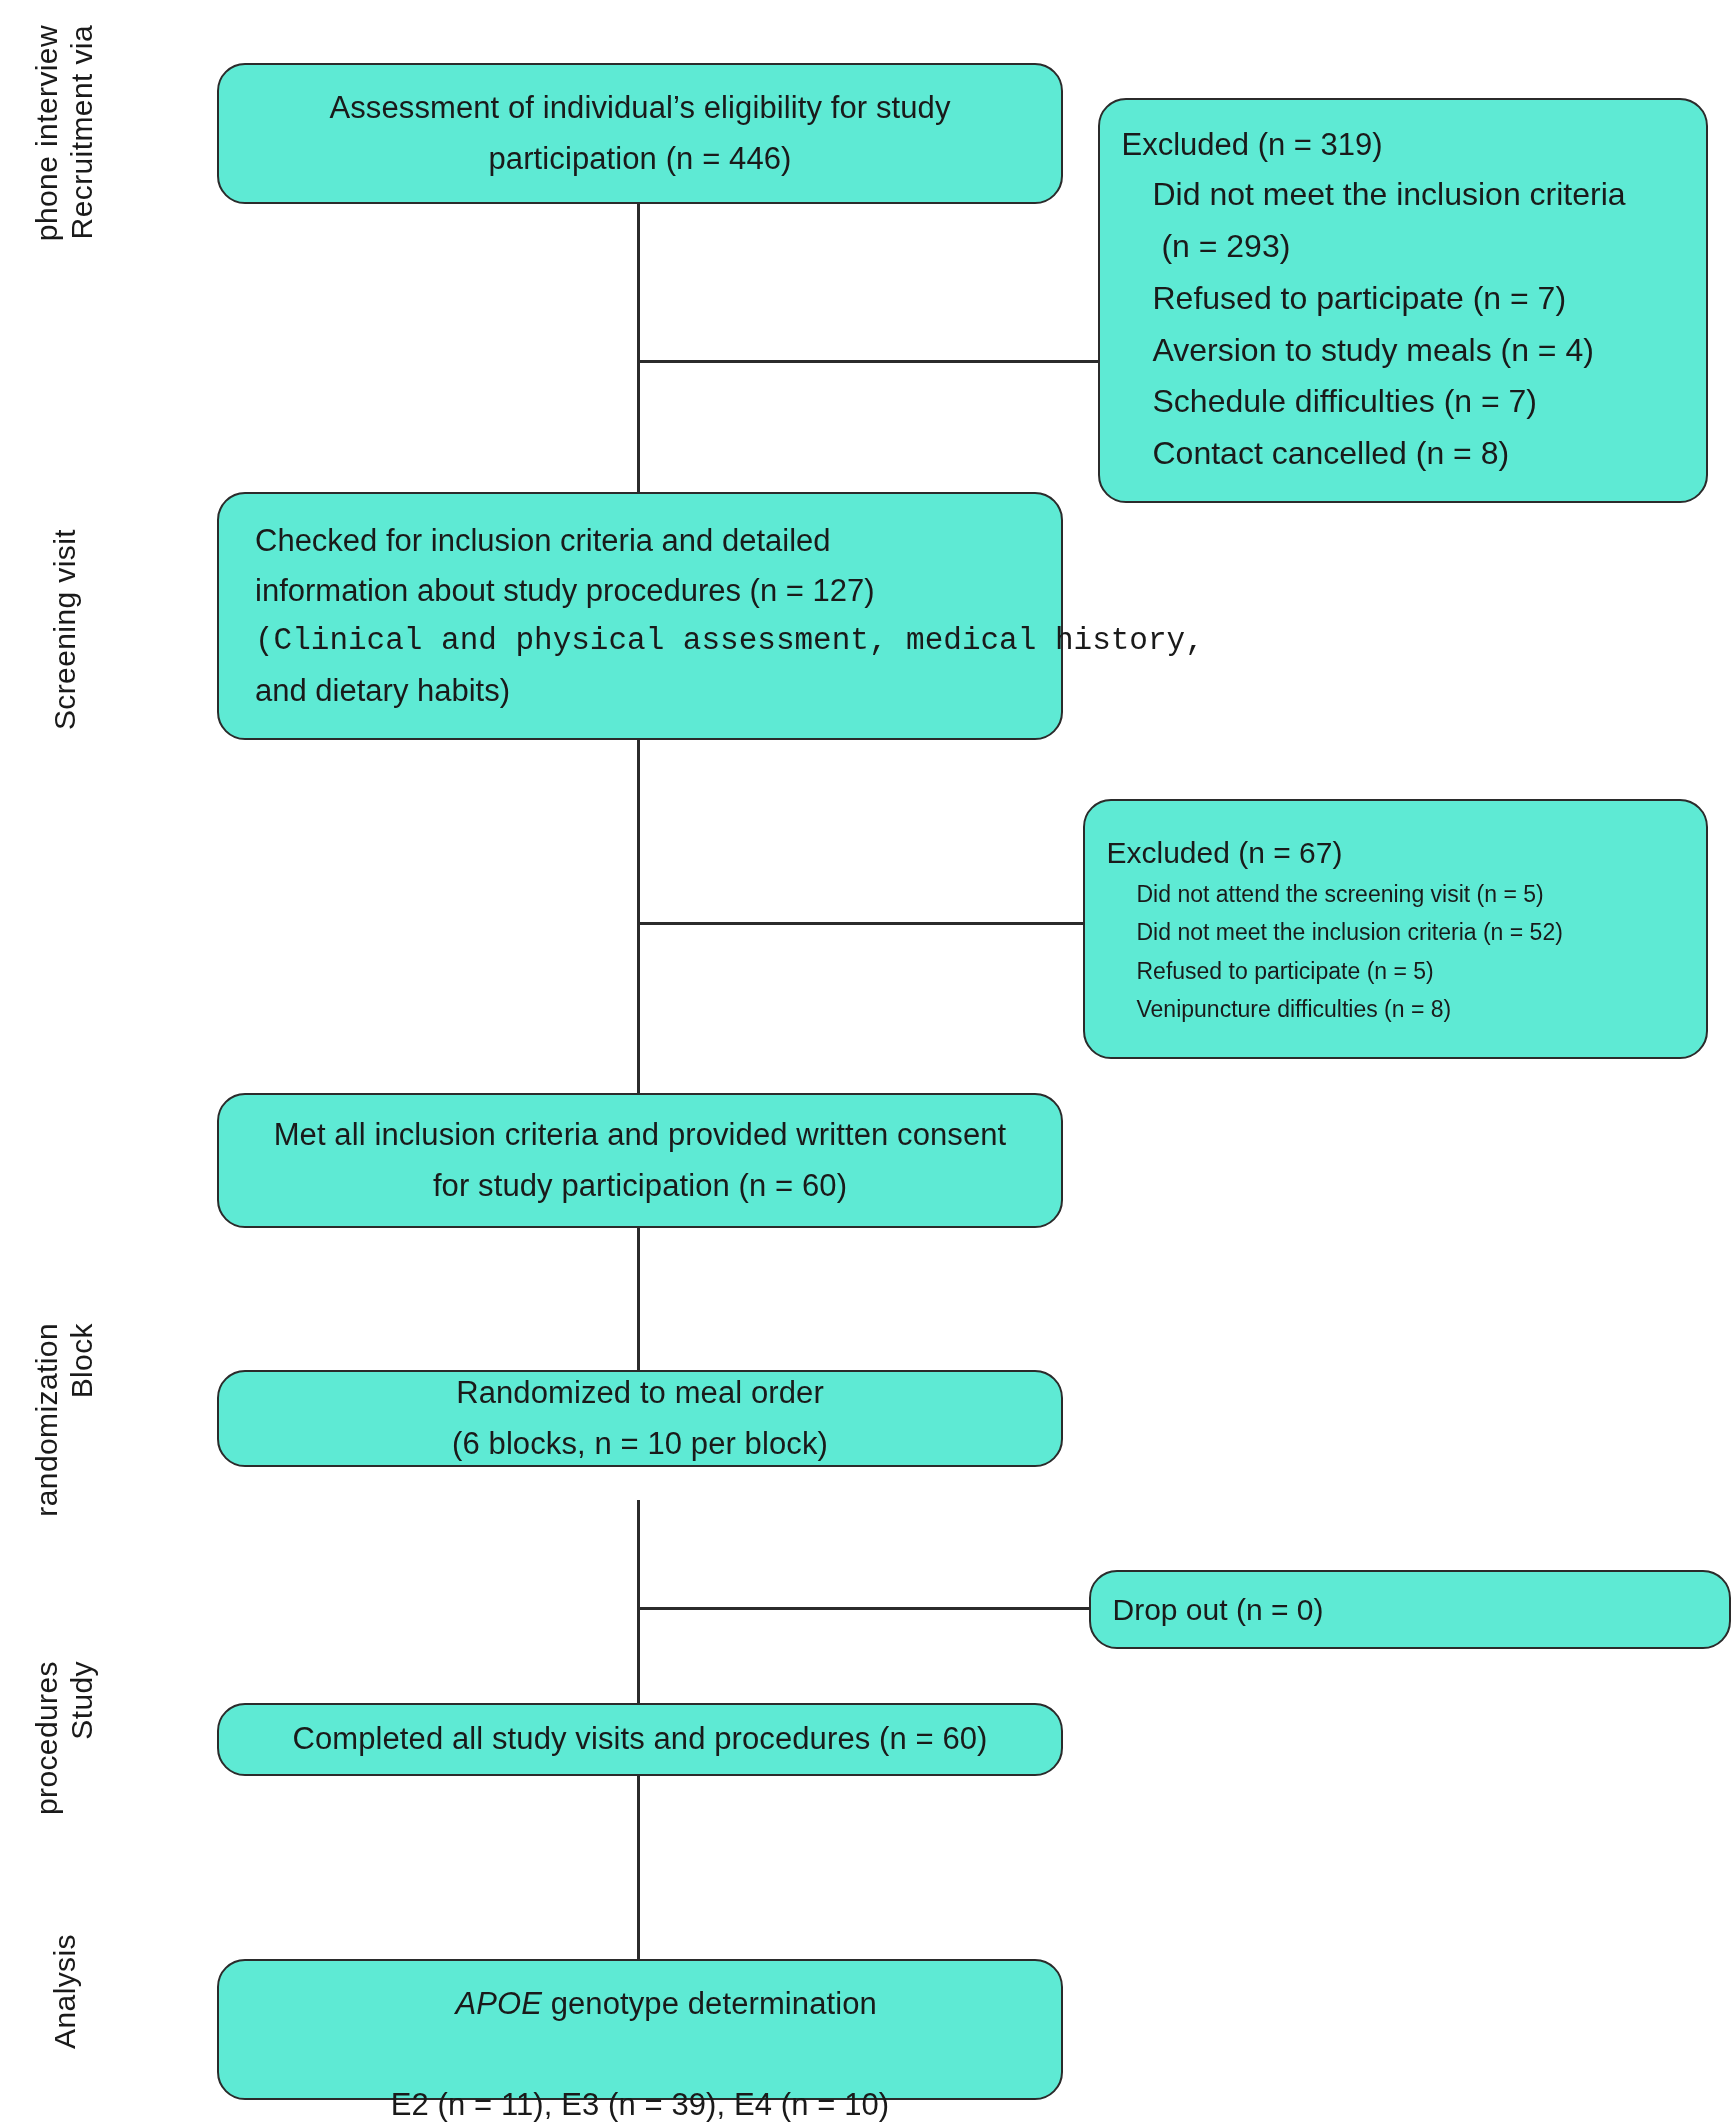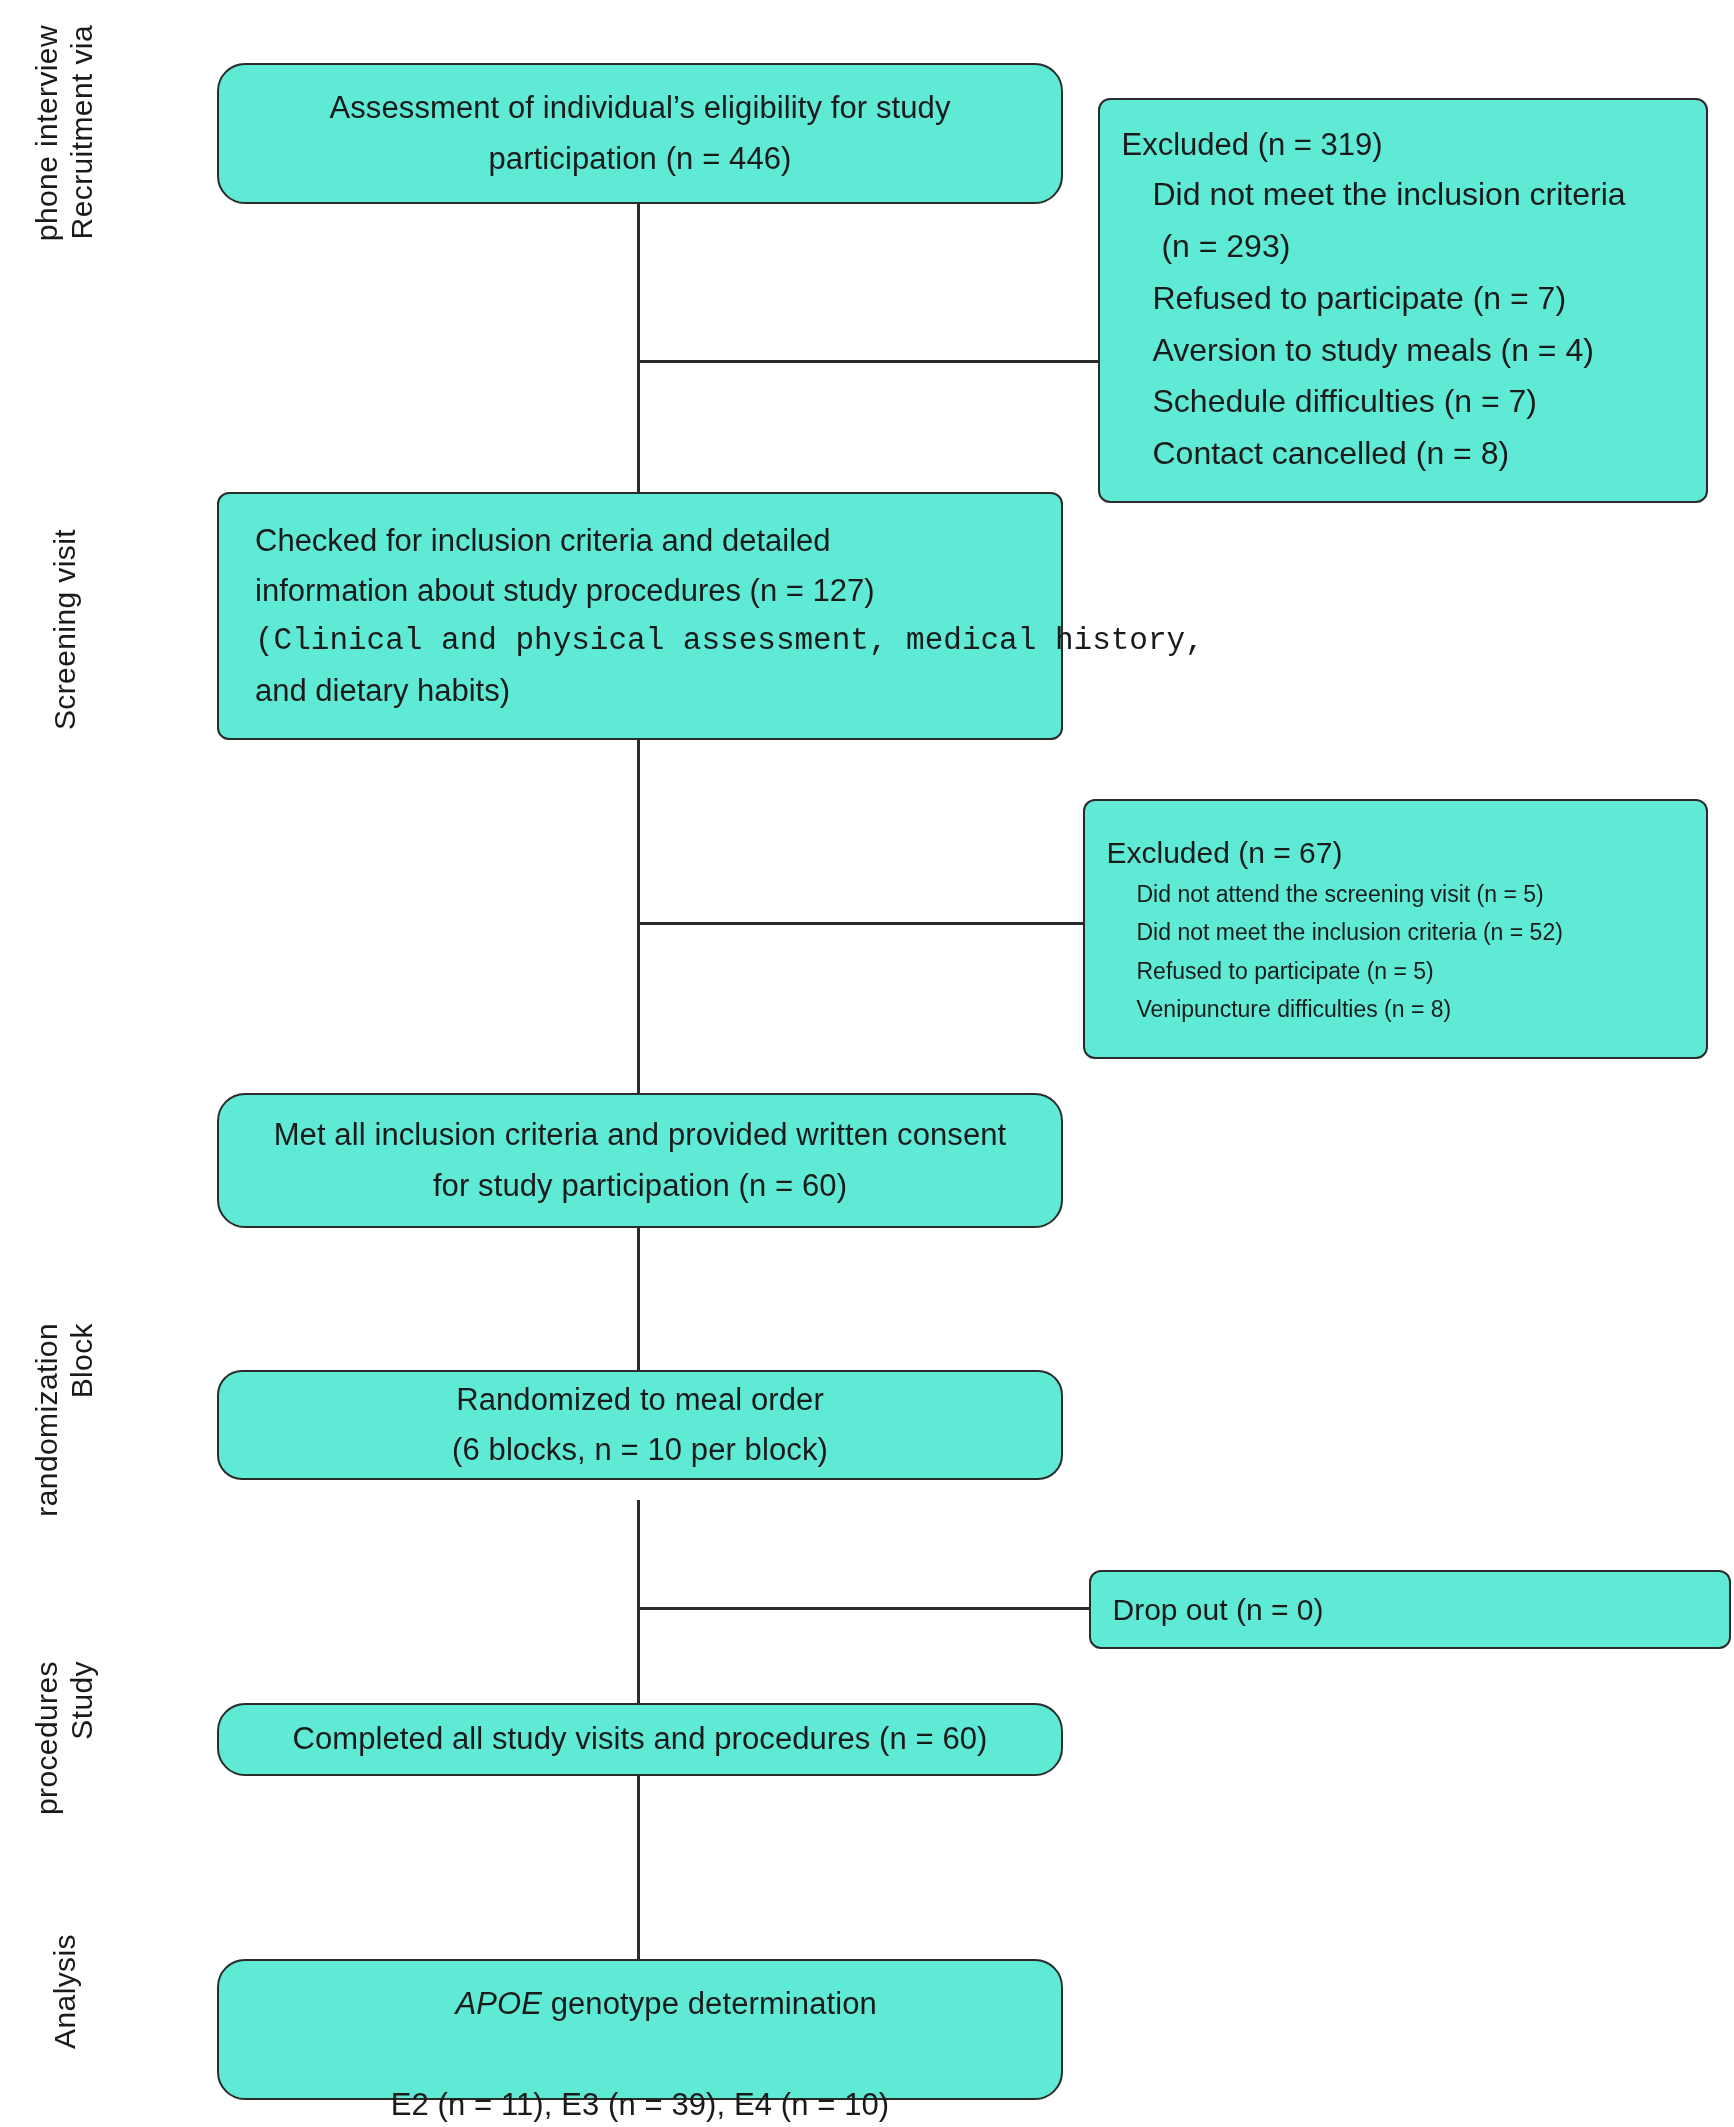--- a/index.html
+++ b/index.html
@@ -43,21 +43,20 @@
   .box.center .line {
     font-size: 31px;
     line-height: 1.62;
     letter-spacing: 0.1px;
   }
 
   
   .box.left {
     align-items: flex-start;
     text-align: left;
-    border-radius: 12px;
   }
 
   
   .exc-title {
     font-size: 31px;
     line-height: 1.55;
     white-space: pre;
   }
   .exc-item {
     white-space: pre;
@@ -187,21 +186,21 @@
     <div class="exc-item">Did not meet the inclusion criteria (n = 52)</div>
     <div class="exc-item">Refused to participate (n = 5)</div>
     <div class="exc-item">Venipuncture difficulties (n = 8)</div>
   </div>
 
   <div class="box center" style="left:217px; top:1093px; width:846px; height:135px;">
     <div class="line">Met all inclusion criteria and provided written consent</div>
     <div class="line">for study participation (n = 60)</div>
   </div>
 
-  <div class="box center" style="left:217px; top:1370px; width:846px; height:110px;border-radius:25px;">
+  <div class="box center" style="left:217px; top:1370px; width:846px; height:97px;">
     <div class="line">Randomized to meal order</div>
     <div class="line">(6 blocks, n = 10 per block)</div>
   </div>
 
   <div class="box left" style="left:1089px; top:1570px; width:642px; height:79px;">
     <div class="dropout-text">Drop out (n = 0)</div>
   </div>
 
   <div class="box center" style="left:217px; top:1703px; width:846px; height:73px;">
     <div class="line">Completed all study visits and procedures (n = 60)</div>

